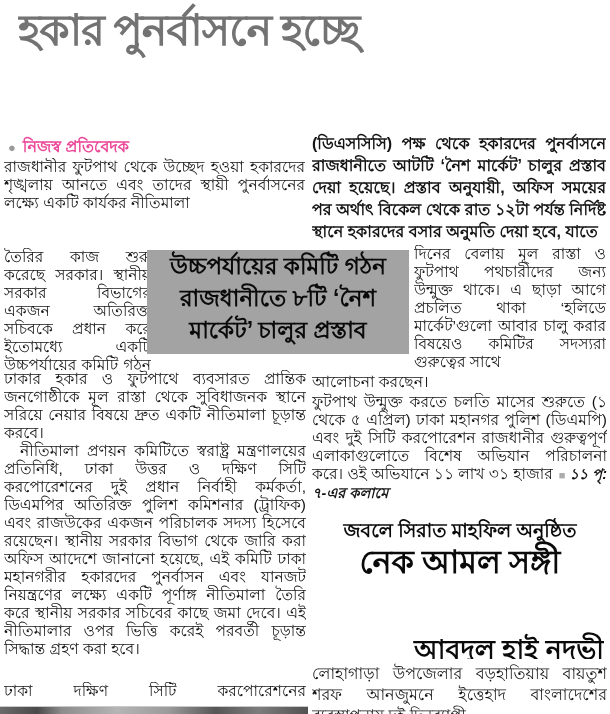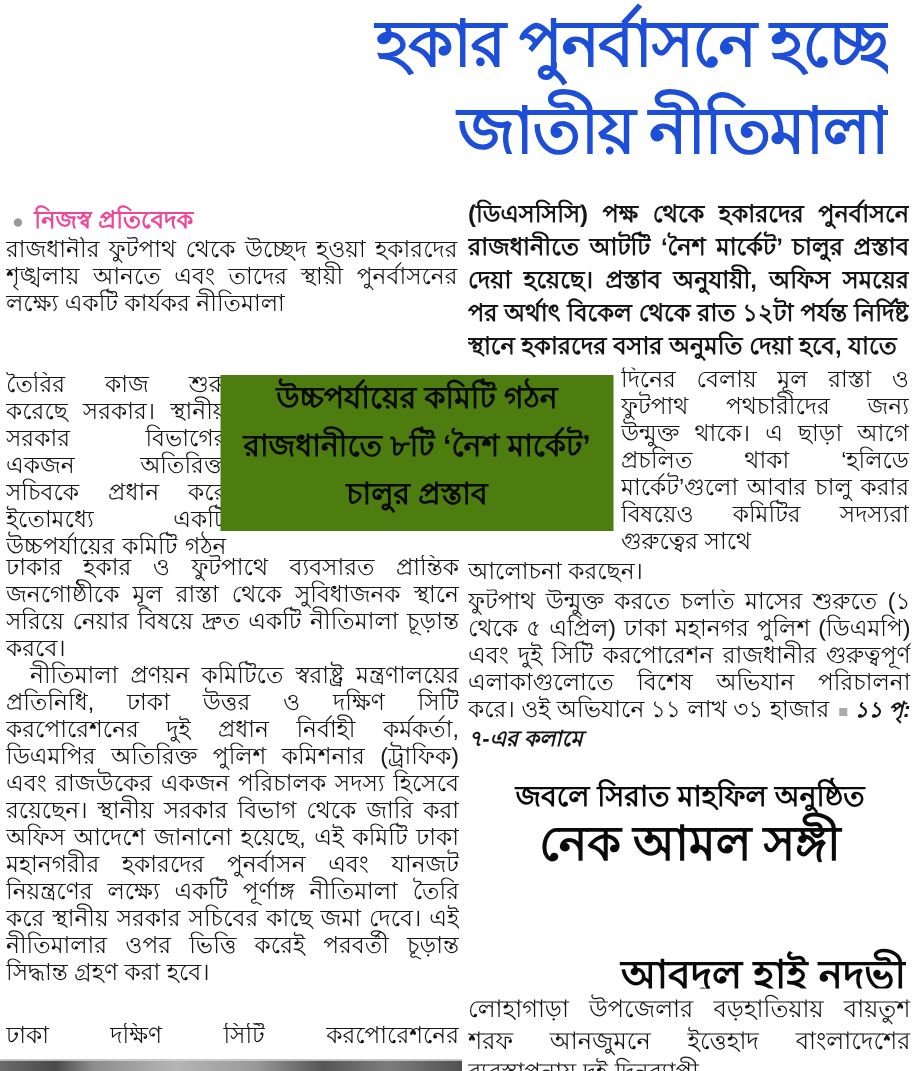--- a/index.html
+++ b/index.html
@@ -12,26 +12,26 @@
     background: #ffffff;
     color: #101010;
     font-family: "Liberation Sans", sans-serif;
     overflow: hidden;
   }
   .abs { position: absolute; overflow: hidden; }
 
   
   .headline-main {
     left: 18px; top: 2px; width: 574px; height: 128px;
-    text-align: right;
+    text-align: left;
     font-weight: 700;
     font-size: 43px;
     line-height: 58px;
     letter-spacing: -1px;
-    color: #1d4ed8;
+    color: #737373;
     font-family: "Liberation Serif", "Liberation Sans", serif;
   }
   .headline-main .hl-line { display: block; white-space: nowrap; }
 
   
   .byline-row {
     left: 8px; top: 136px; width: 300px; height: 22px;
     display: flex; align-items: center; gap: 7px;
   }
   .byline-bullet { color: #9a9a9a; font-size: 13px; line-height: 13px; }
@@ -52,24 +52,24 @@
   .l-lower    { left: 4px;  top: 370px; width: 302px; height: 312px; }
   .l-contline { left: 4px;  top: 682px; width: 302px; height: 20px;
                 text-align: justify; text-align-last: justify;
                 font-size: 15.5px; line-height: 18px; color: #151515; }
 
   
   .sub-headline {
     left: 147px; top: 250px; width: 262px; height: 104px;
     text-align: center;
     font-weight: 700;
-    font-size: 20px;
+    font-size: 23px;
     line-height: 32px;
     color: #0a0a0a;
-    background: #4d7c0f;
+    background: #a3a3a3;
     z-index: 3;
   }
 
   
   .r-p1      { left: 312px; top: 133px; width: 294px; height: 112px; font-size: 16px; line-height: 22px; font-weight: bold; }
   .r-narrow  { left: 414px; top: 245px; width: 192px; height: 128px; }
   .r-p1-end  { left: 312px; top: 373px; width: 294px; height: 20px; }
   .r-p2      { left: 312px; top: 393px; width: 295px; height: 110px; }
   .jump-bullet { color: #ababab; font-size: 11px; padding: 0 4px 0 6px; }
   .jump-note { font-weight: 700; font-style: italic; font-size: 14.5px; }
@@ -101,21 +101,20 @@
     border-top: 1px solid #c9c9c9;
   }
 </style>
 </head>
 <body>
 
 <div class="page">
 
   <h1 class="abs headline-main" style="margin:0;">
     <span class="hl-line">হকার পুনর্বাসনে হচ্ছে</span>
-    <span class="hl-line">জাতীয় নীতিমালা</span>
   </h1>
 
   <div class="abs byline-row">
     <span class="byline-bullet">●</span>
     <span class="byline-label">নিজস্ব প্রতিবেদক</span>
   </div>
 
   <div class="abs body-text l-p1">রাজধানীর ফুটপাথ থেকে উচ্ছেদ হওয়া হকারদের শৃঙ্খলায় আনতে এবং তাদের স্থায়ী পুনর্বাসনের লক্ষ্যে একটি কার্যকর নীতিমালা</div>
 
   <div class="abs body-text l-narrow">তৈরির কাজ শুরু করেছে সরকার। স্থানীয় সরকার বিভাগের একজন অতিরিক্ত সচিবকে প্রধান করে ইতোমধ্যে একটি উচ্চপর্যায়ের কমিটি গঠন করা হয়েছে। এই কমিটি</div>

